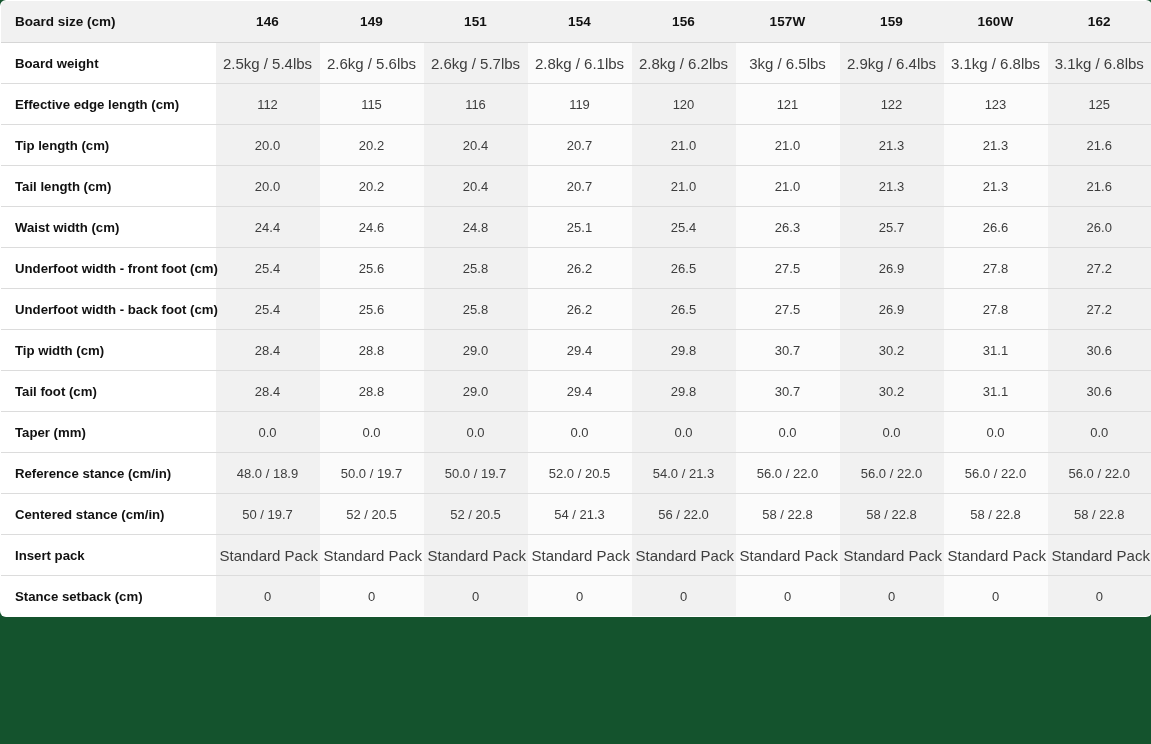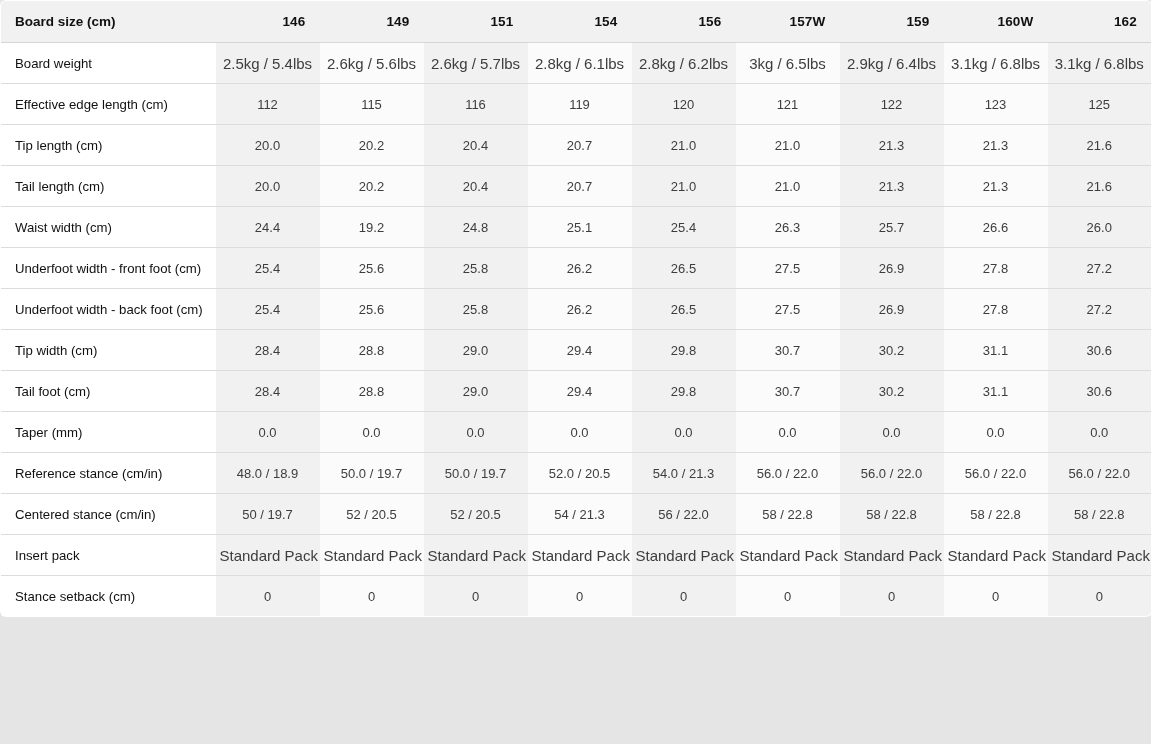--- a/index.html
+++ b/index.html
@@ -12,21 +12,21 @@
     width: 1151px;
     height: 744px;
     font-family: "Liberation Sans", sans-serif;
     overflow: hidden;
   }
 
   #spec-table-wrapper {
     width: 1151px;
     height: 744px;
     box-sizing: border-box;
-    background: #e5e5e5;
+    background: #14532d;
   }
 
   table.spec-table {
     width: 1151px;
     border-collapse: collapse;
     table-layout: fixed;
     border: 1px solid #d8d8d8;
     border-radius: 6px;
     overflow: hidden;
     background: #ffffff;
@@ -46,42 +46,42 @@
     color: #111111;
     padding: 0 14px;
     border-bottom: 1px solid #d6d6d6;
     background: #f1f1f1;
     white-space: nowrap;
   }
   thead th.label-head {
     text-align: left;
   }
   thead th.data-head {
-    text-align: right;
+    text-align: center;
     letter-spacing: 0.2px;
   }
 
   
   tbody tr {
     height: 41px;
   }
   tbody tr td {
     border-bottom: 1px solid #dcdcdc;
     font-size: 13px;
     color: #3a3a3a;
     background: #ffffff;
   }
   tbody tr:last-child td {
     border-bottom: none;
   }
 
   td.row-label {
     text-align: left;
     padding: 0 14px;
-    font-weight: normal;
+    font-weight: bold;
     font-size: 13.2px;
     color: #111111;
     white-space: nowrap;
     background: #ffffff;
   }
 
   td.cell {
     text-align: center;
     padding: 0 4px;
     white-space: nowrap;
@@ -170,21 +170,21 @@
           <td class="cell shade-light">20.7</td>
           <td class="cell shade-dark">21.0</td>
           <td class="cell shade-light">21.0</td>
           <td class="cell shade-dark">21.3</td>
           <td class="cell shade-light">21.3</td>
           <td class="cell shade-dark">21.6</td>
         </tr>
         <tr>
           <td class="row-label">Waist width (cm)</td>
           <td class="cell shade-dark">24.4</td>
-          <td class="cell shade-light">19.2</td>
+          <td class="cell shade-light">24.6</td>
           <td class="cell shade-dark">24.8</td>
           <td class="cell shade-light">25.1</td>
           <td class="cell shade-dark">25.4</td>
           <td class="cell shade-light">26.3</td>
           <td class="cell shade-dark">25.7</td>
           <td class="cell shade-light">26.6</td>
           <td class="cell shade-dark">26.0</td>
         </tr>
         <tr>
           <td class="row-label">Underfoot width - front foot (cm)</td>

